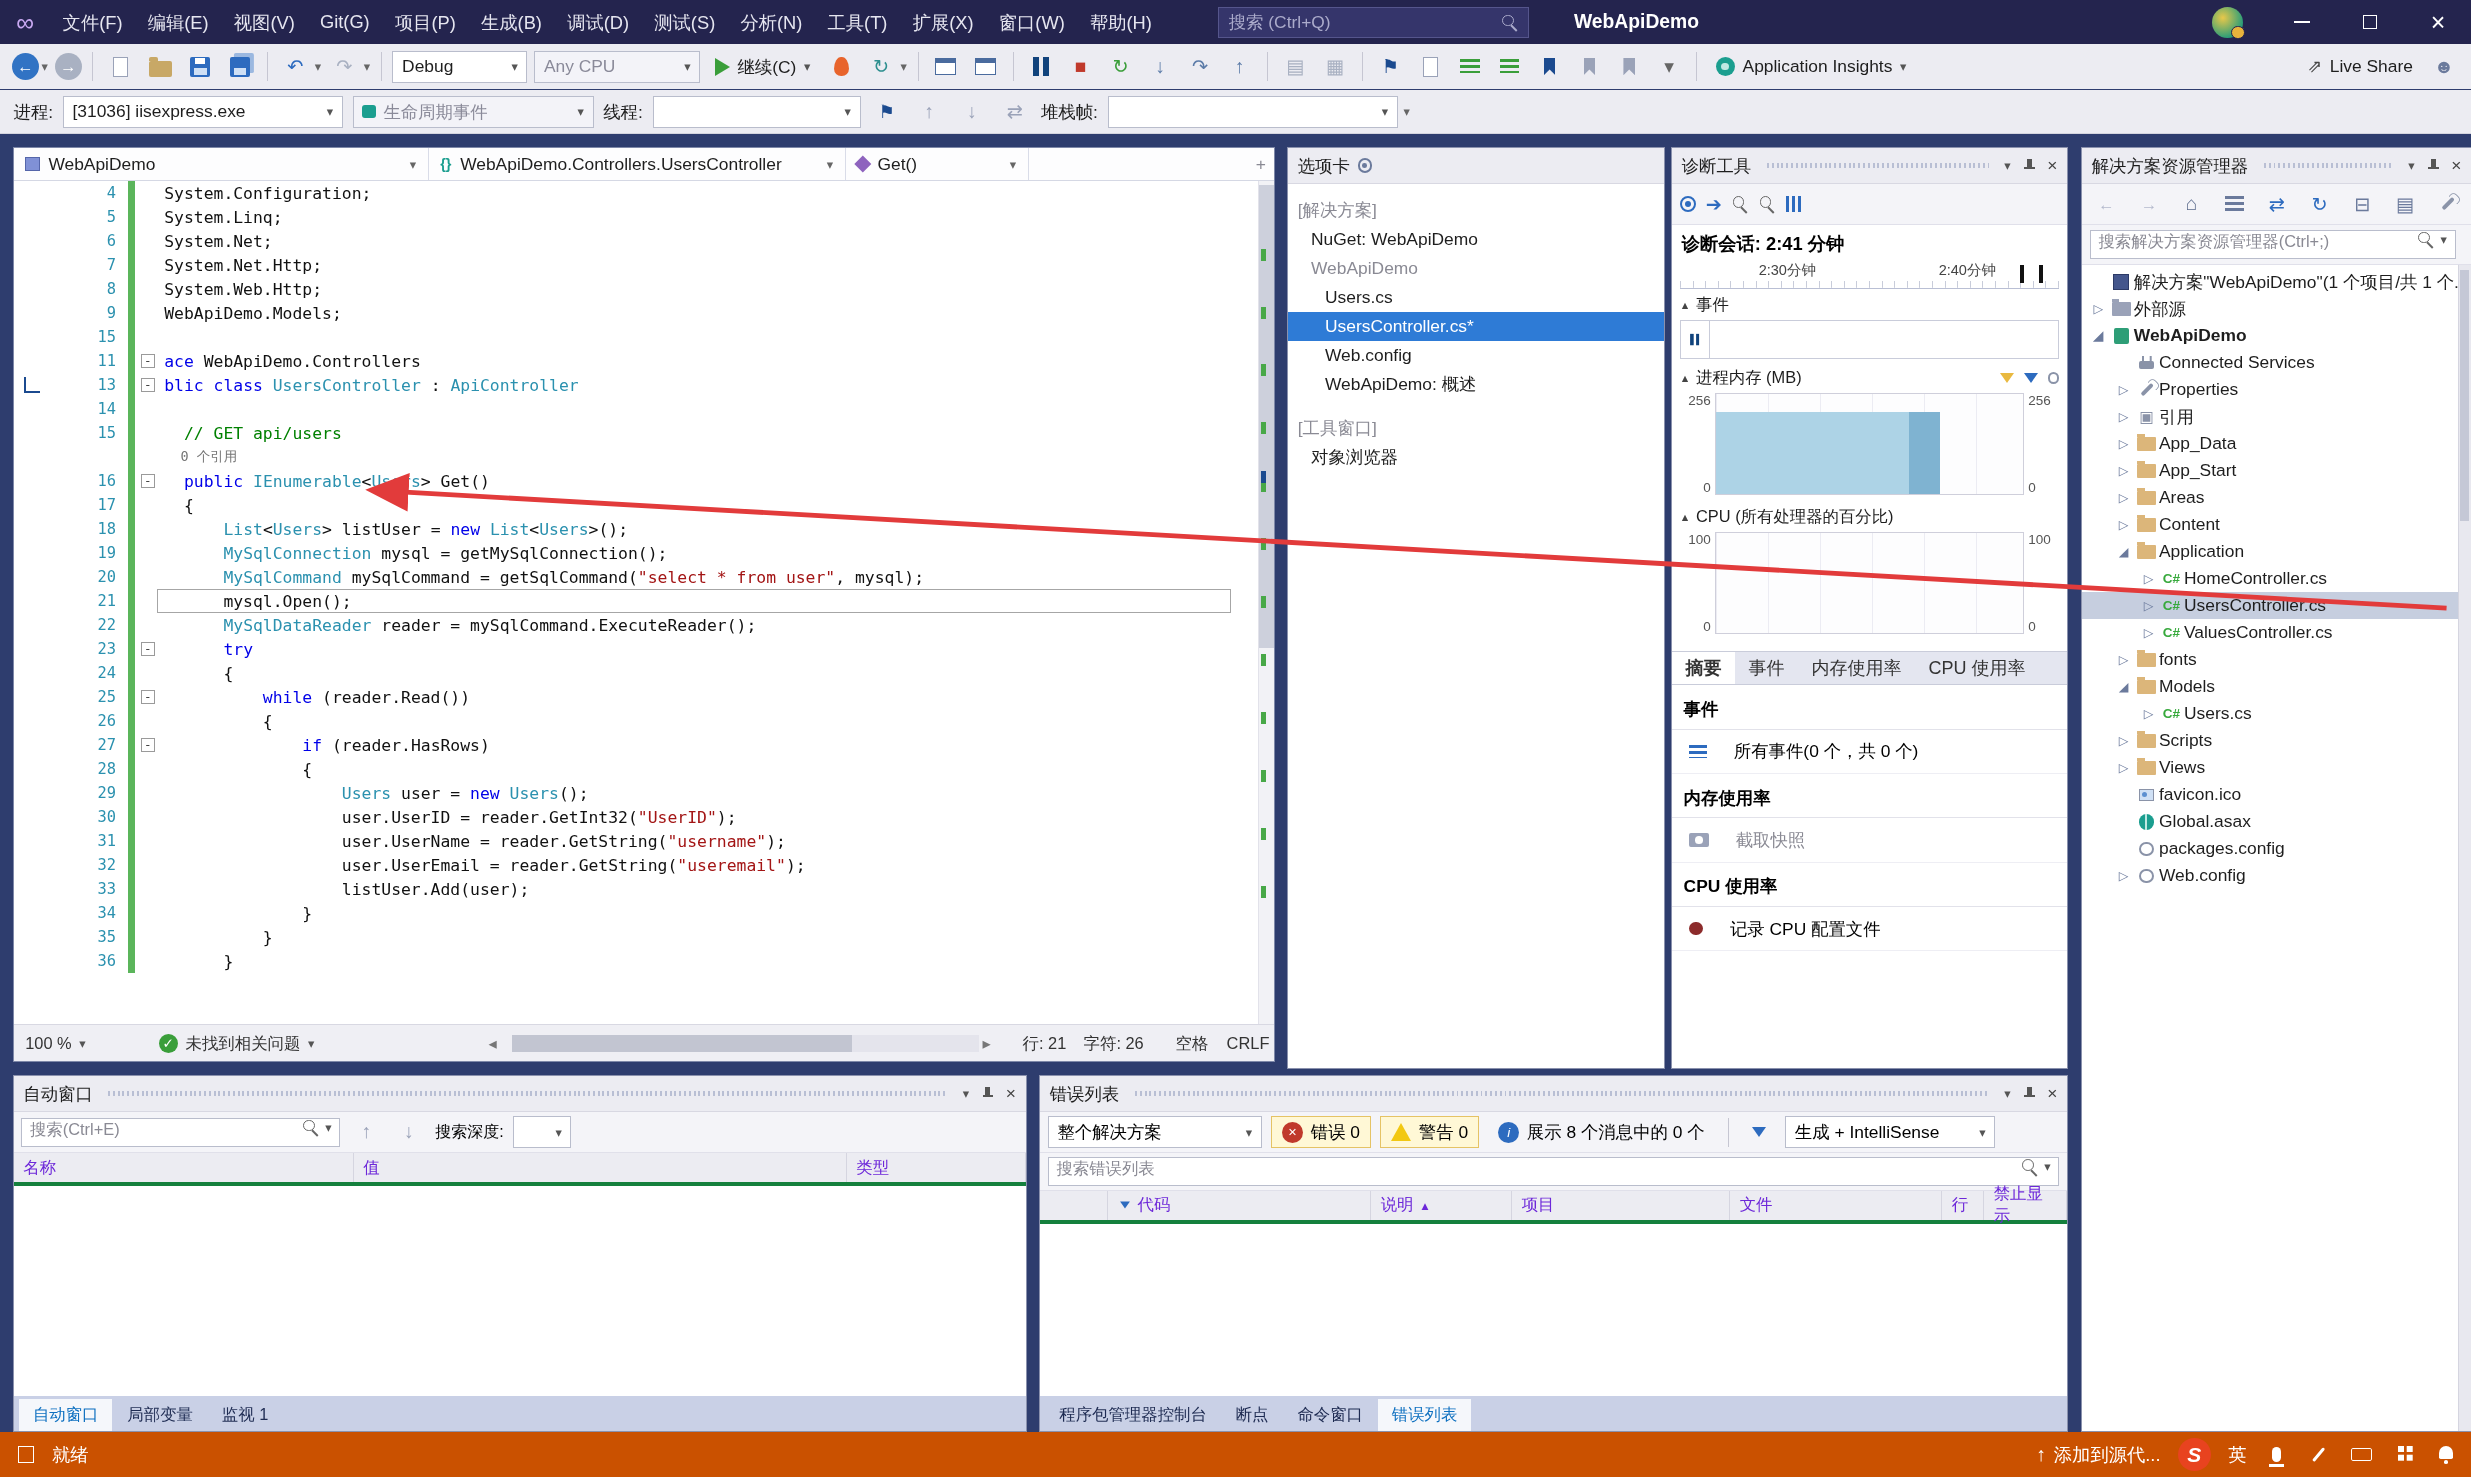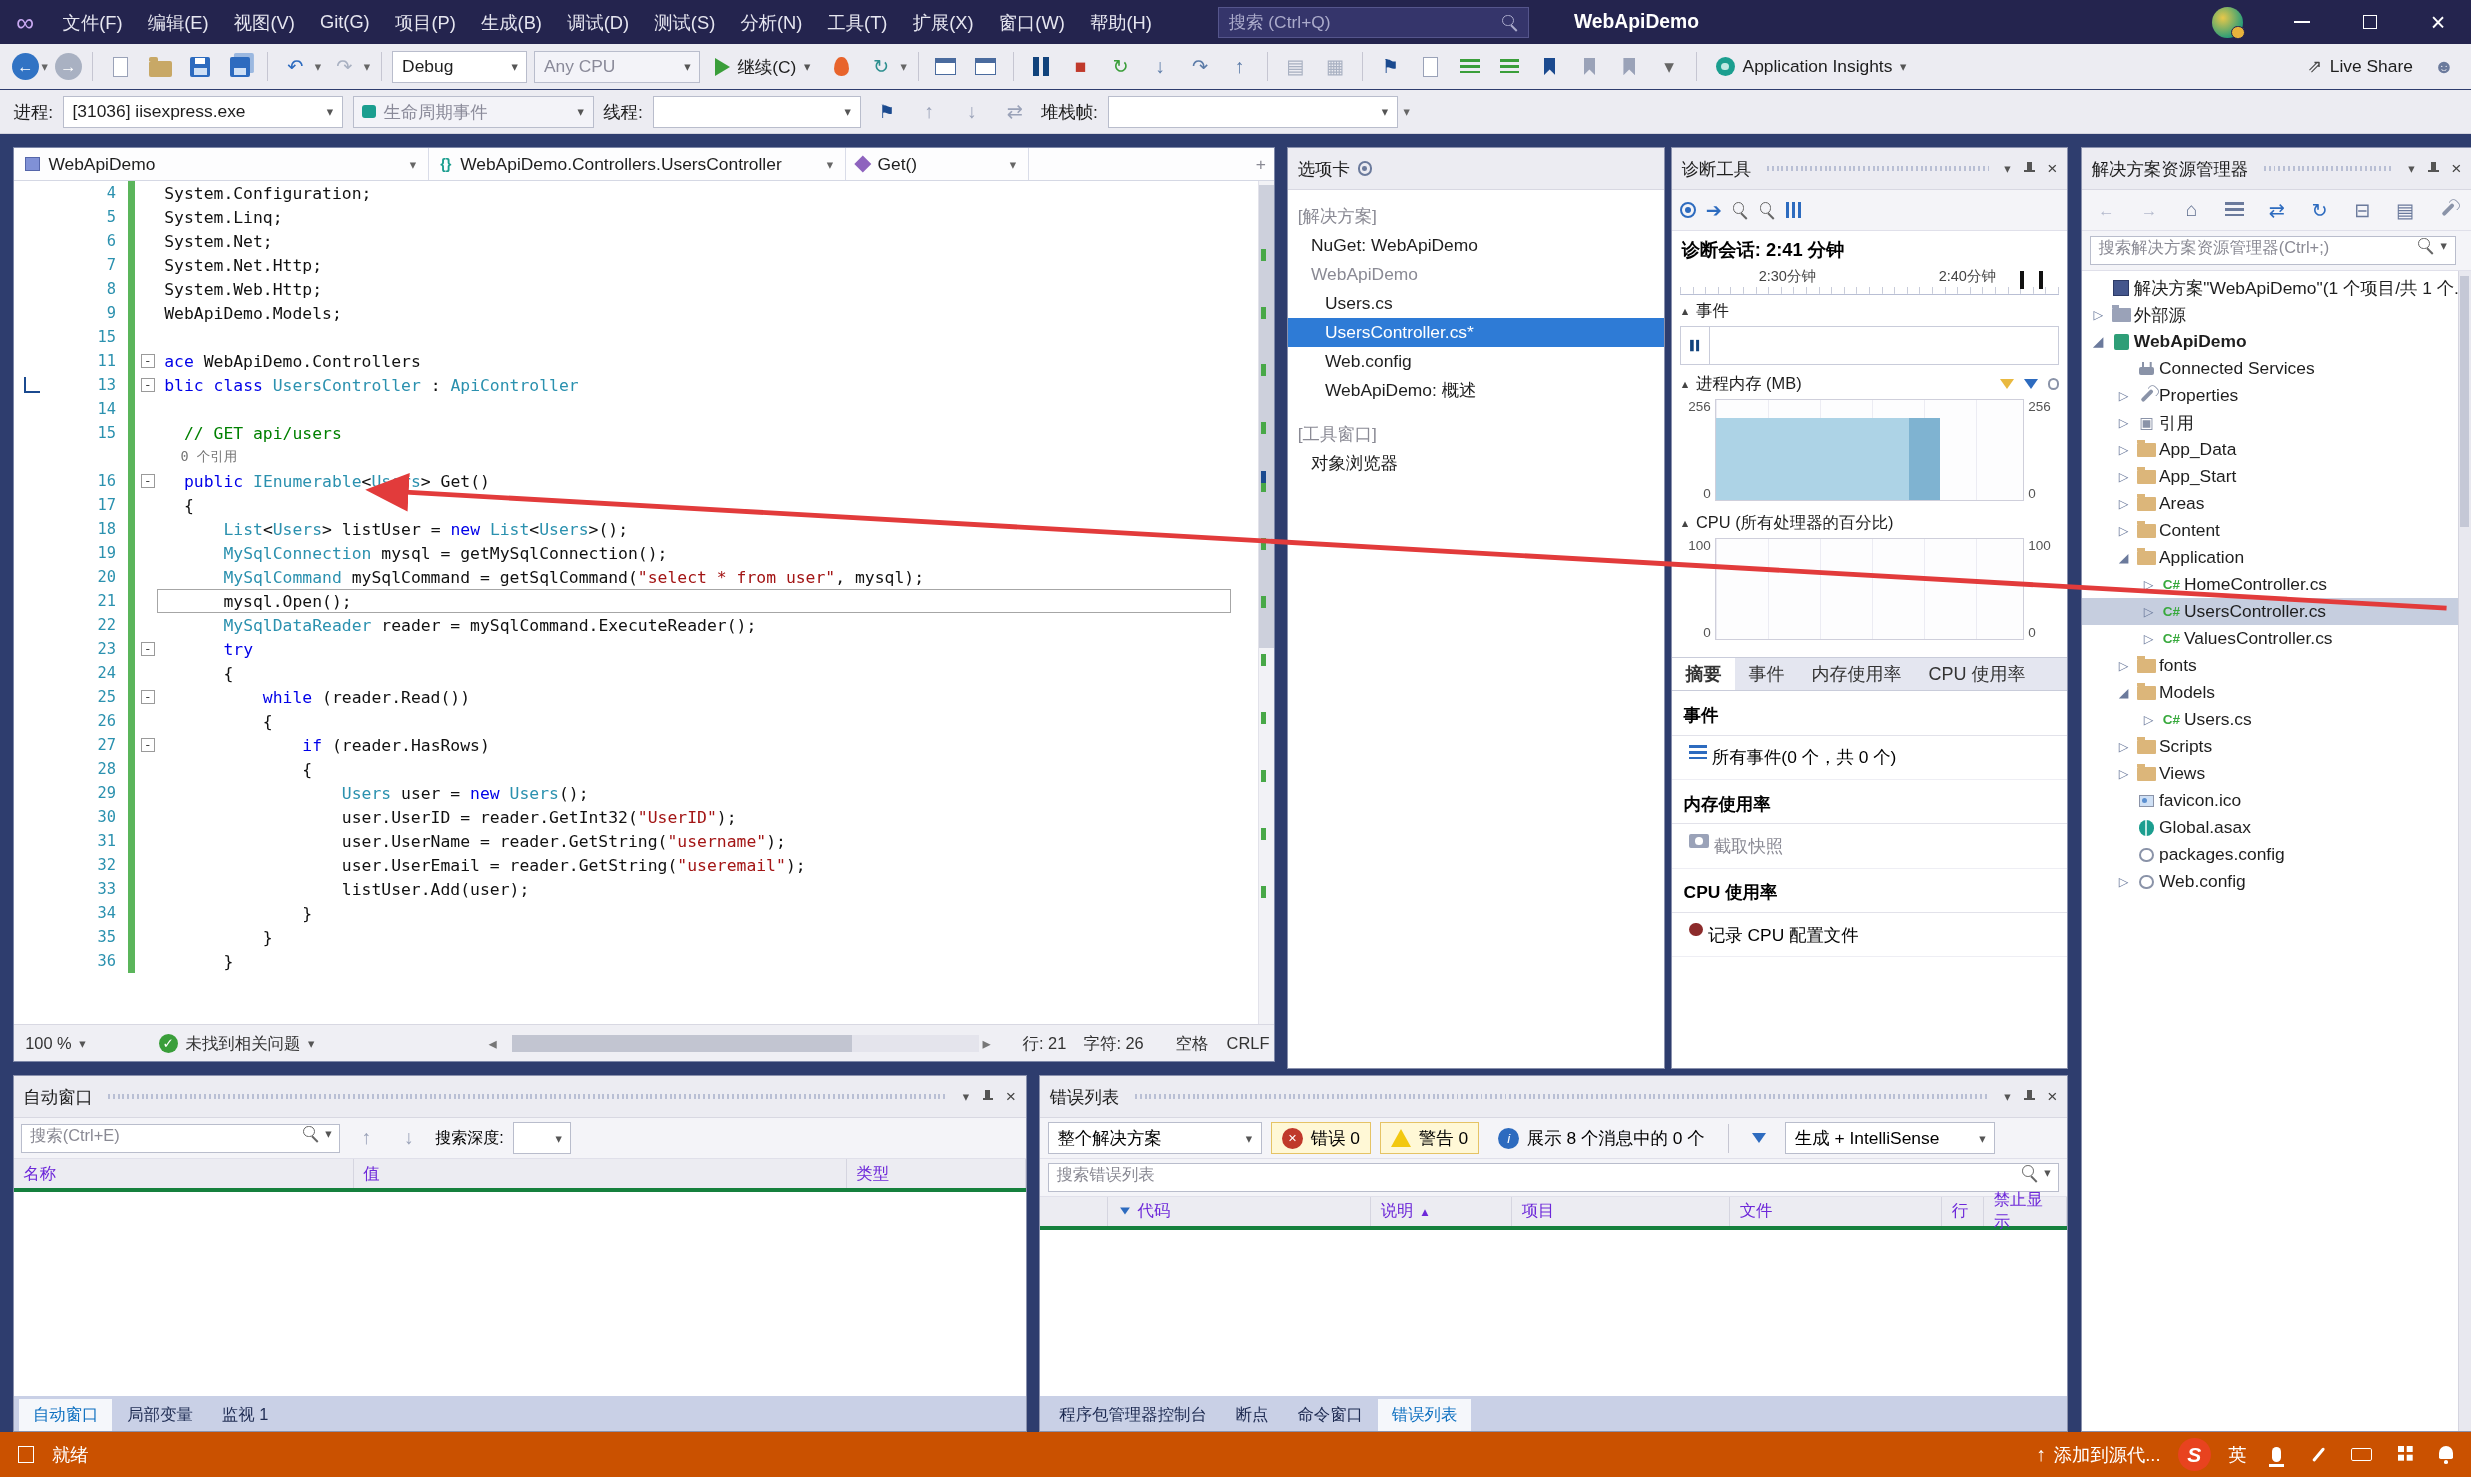--- a/index.html
+++ b/index.html
@@ -95,21 +95,21 @@
   #vthumb{position:absolute;left:0;right:0;top:3.9px;height:463px;background:#CDD0DC}
   .vmark{position:absolute;left:1.9px;width:4.8px;height:11.6px;background:#48A848}
   .vmark.blue{background:#1B4A8F}
   #ebar{position:absolute;left:0;right:0;bottom:0;height:37px;background:#EFEFF4;border-top:1px solid #D8D8E2;font-size:16.4px;color:#333}
   .ebar-item{position:absolute;top:0;height:37px;display:flex;align-items:center;gap:7.7px}
   #htrack{position:absolute;left:498px;top:9.7px;width:467px;height:17.4px;background:#E4E4EC}
   #hthumb{position:absolute;left:0;top:0;width:340px;height:17.4px;background:#C2C5D1}
 
   
   .panel{position:absolute;background:#FFF;border:1px solid #8A91AD;display:flex;flex-direction:column}
-  .phead{height:42px;background:#ECECF2;display:flex;align-items:center;padding:0 9.7px;font-size:17.4px;color:#1E1E1E;gap:7.7px;flex:none;border-bottom:1px solid #D8D8E2}
+  .phead{height:36px;background:#ECECF2;display:flex;align-items:center;padding:0 9.7px;font-size:17.4px;color:#1E1E1E;gap:7.7px;flex:none;border-bottom:1px solid #D8D8E2}
   .grip{flex:1;height:5.8px;background:repeating-linear-gradient(90deg,#B9BFD4 0 1.9px,transparent 1.9px 4.8px);margin:0 7.7px}
   .phicons{display:flex;align-items:center;gap:11.6px}
   .car{font-size:12.6px;color:#555}
   .ptools{height:41px;background:#F4F4F8;display:flex;align-items:center;padding:0 7.7px;gap:9.7px;flex:none;border-bottom:1px solid #E0E0EA}
   .searchbox{height:29px;background:#FFF;border:1px solid #B9BDCC;display:flex;align-items:flex-start;justify-content:space-between;padding:0 7.7px;color:#8A8A94;font-size:16.4px}
   .colhead{display:flex;background:#ECECF2;border-bottom:4px solid #15803d;flex:none;font-size:16.4px;color:#6d28d9}
   .colcell{display:flex;align-items:center;padding:0 9.7px;border-right:1px solid #D5D5E0;height:29px;gap:5.8px}
   .pbody{flex:1;background:#FFF}
   .btabs{height:35px;background:#C9D0E6;display:flex;align-items:flex-end;padding:0 5.8px;gap:1.9px;flex:none}
   .btab{padding:4.8px 13.5px;font-size:16.4px;color:#1E2B52;white-space:nowrap}
@@ -133,21 +133,21 @@
   .chartwrap{position:relative;height:102px;margin:1.9px 7.7px 5.8px;flex:none}
   .chart{position:absolute;left:35px;right:35px;top:0;bottom:0;border:1px solid #CFCFDB;background:#FDFDFE;overflow:hidden}
   .grid{position:absolute;inset:0;background:repeating-linear-gradient(90deg,#ECECF3 0 1px,transparent 1px 52px)}
   .clab{position:absolute;font-size:13.5px;color:#555;width:31px}
   .mem-area{position:absolute;left:0;bottom:0;width:72%;height:82%;background:#ADD3E6}
   .mem-dark{position:absolute;left:63%;bottom:0;width:10%;height:82%;background:#7FB3D1}
   .dtabs{display:flex;background:#E4E6F0;border-top:1px solid #C9CCDA;border-bottom:1px solid #C9CCDA;height:34px;font-size:18px;flex:none;margin-top:11.6px}
   .dtab{padding:0 13.5px;display:flex;align-items:center;color:#333}
   .dtab.active{background:#FFF;font-weight:bold}
   .dsec{font-weight:bold;padding:11.6px 11.6px 7.7px;border-bottom:1px solid #E2E2EA;font-size:17.4px;flex:none}
-  .drow{display:flex;gap:5px;padding:9.7px 17.4px;font-size:17.4px;border-bottom:1px solid #EEEEF4;flex:none}
+  .drow{display:flex;align-items:center;gap:27px;padding:9.7px 17.4px;font-size:17.4px;border-bottom:1px solid #EEEEF4;flex:none}
   .drow.disabled{color:#8A8A94}
   .reclot{width:13.5px;height:13.5px;border-radius:50%;background:#8C2B2B;flex:none}
   .evlist-ic{width:17.4px;height:13.5px;background:repeating-linear-gradient(#2D6BBF 0 2.9px,transparent 2.9px 5.8px);flex:none}
 
   
   #soltree{flex:1;overflow:hidden;position:relative;padding-top:3.9px}
   .trow{height:27px;display:flex;align-items:center;font-size:17.4px;color:#1E1E1E;white-space:nowrap;overflow:hidden;padding-right:15.4px}
   .trow.sel{background:#C6CEDF}
   .trow.bold{font-weight:bold}
   .chev{width:21px;flex:none;text-align:center;color:#6B7A9C;font-size:12.6px}

